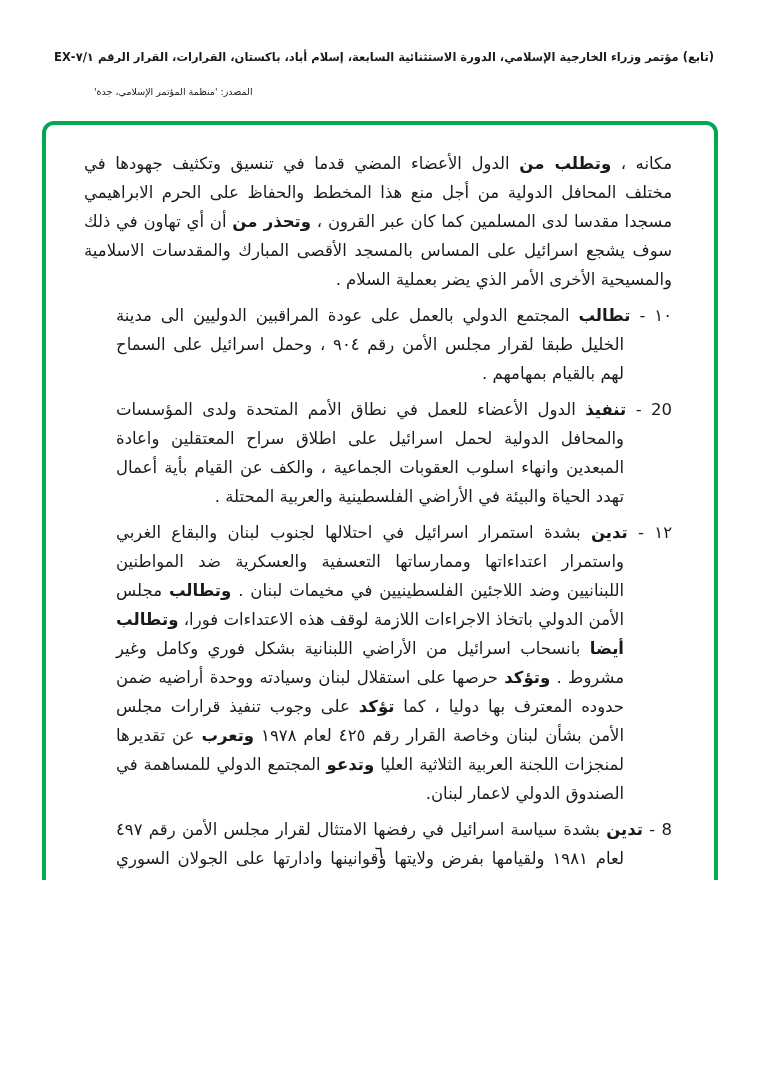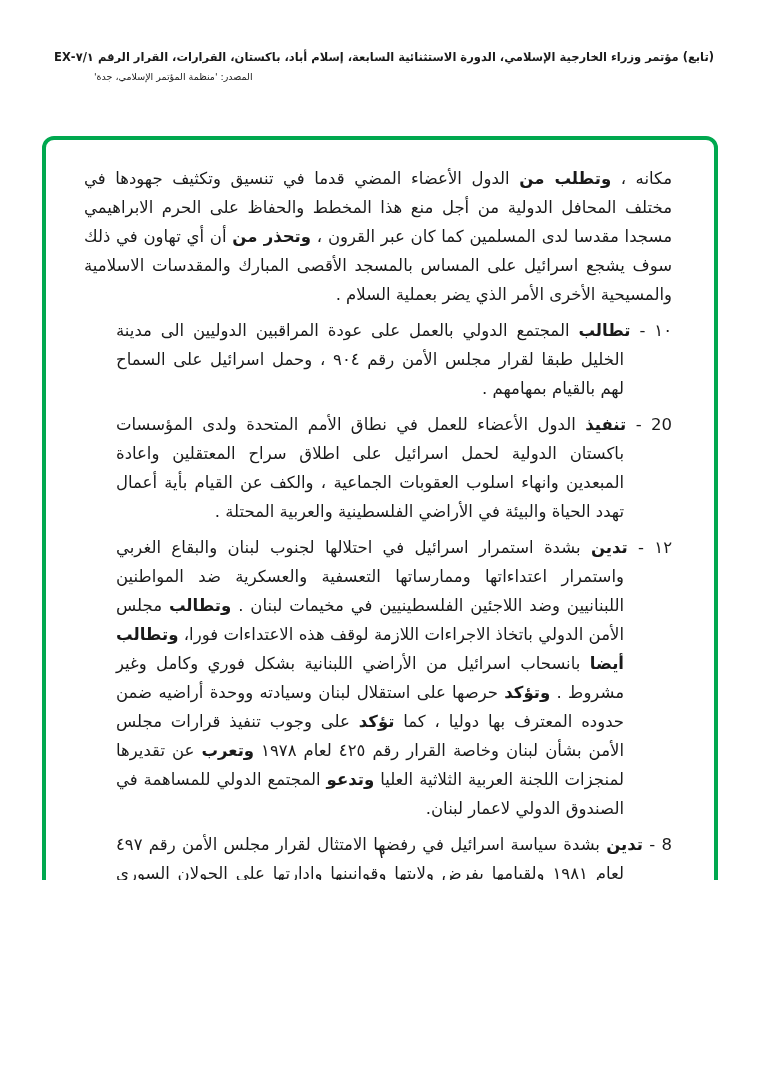--- a/index.html
+++ b/index.html
@@ -26,27 +26,27 @@
   .header-line1 {
     font-size: 11.5px;
     font-weight: bold;
     text-align: right;
     white-space: nowrap;
     letter-spacing: 0;
   }
   .header-line2 {
     direction: rtl;
     font-size: 9.5px;
-    margin-top: 7px;
+    margin-top: 22px;
     text-align: left;
     padding-left: 48px;
   }
   .frame {
     position: absolute;
-    top: 136px;
+    top: 121px;
     left: 42px;
     width: 676px;
     height: 893px;
     border: 4px solid #00a84f;
     border-radius: 12px;
     box-sizing: border-box;
     overflow: hidden;
     background: #ffffff;
   }
   .content {
@@ -88,21 +88,21 @@
 
   <div class="header">
     <div class="header-line1">(تابع) مؤتمر وزراء الخارجية الإسلامي، الدورة الاستثنائية السابعة، إسلام أباد، باكستان، القرارات، القرار الرقم ٧/١-EX</div>
     <div class="header-line2">المصدر: 'منظمة المؤتمر الإسلامي، جدة'</div>
   </div>
 
   <div class="frame" style="border-color: rgb(0, 168, 79);">
     <div class="content">
         <div class="intro"><span>مكانه ، </span><span class="b">وتطلب من</span><span> الدول الأعضاء المضي قدما في تنسيق وتكثيف جهودها في مختلف المحافل الدولية من أجل منع هذا المخطط والحفاظ على الحرم الابراهيمي مسجدا مقدسا لدى المسلمين كما كان عبر القرون ، </span><span class="b">وتحذر من</span><span> أن أي تهاون في ذلك سوف يشجع اسرائيل على المساس بالمسجد الأقصى المبارك والمقدسات الاسلامية والمسيحية الأخرى الأمر الذي يضر بعملية السلام .</span></div>
         <div class="item"><span class="num">١٠ - </span><span class="b">تطالب</span><span> المجتمع الدولي بالعمل على عودة المراقبين الدوليين الى مدينة الخليل طبقا لقرار مجلس الأمن رقم ٩٠٤ ، وحمل اسرائيل على السماح لهم بالقيام بمهامهم .</span></div>
-        <div class="item"><span class="num">20 - </span><span class="b">تنفيذ</span><span> الدول الأعضاء للعمل في نطاق الأمم المتحدة ولدى المؤسسات باكستان الدولية لحمل اسرائيل على اطلاق سراح المعتقلين واعادة المبعدين وانهاء اسلوب العقوبات الجماعية ، والكف عن القيام بأية أعمال تهدد الحياة والبيئة في الأراضي الفلسطينية والعربية المحتلة .</span></div>
+        <div class="item"><span class="num">20 - </span><span class="b">تنفيذ</span><span> الدول الأعضاء للعمل في نطاق الأمم المتحدة ولدى المؤسسات والمحافل الدولية لحمل اسرائيل على اطلاق سراح المعتقلين واعادة المبعدين وانهاء اسلوب العقوبات الجماعية ، والكف عن القيام بأية أعمال تهدد الحياة والبيئة في الأراضي الفلسطينية والعربية المحتلة .</span></div>
         <div class="item"><span class="num">١٢ - </span><span class="b">تدين</span><span> بشدة استمرار اسرائيل في احتلالها لجنوب لبنان والبقاع الغربي واستمرار اعتداءاتها وممارساتها التعسفية والعسكرية ضد المواطنين اللبنانيين وضد اللاجئين الفلسطينيين في مخيمات لبنان . </span><span class="b">وتطالب</span><span> مجلس الأمن الدولي باتخاذ الاجراءات اللازمة لوقف هذه الاعتداءات فورا، </span><span class="b">وتطالب أيضا</span><span> بانسحاب اسرائيل من الأراضي اللبنانية بشكل فوري وكامل وغير مشروط . </span><span class="b">وتؤكد</span><span> حرصها على استقلال لبنان وسيادته ووحدة أراضيه ضمن حدوده المعترف بها دوليا ، كما </span><span class="b">تؤكد</span><span> على وجوب تنفيذ قرارات مجلس الأمن بشأن لبنان وخاصة القرار رقم ٤٢٥ لعام ١٩٧٨ </span><span class="b">وتعرب</span><span> عن تقديرها لمنجزات اللجنة العربية الثلاثية العليا </span><span class="b">وتدعو</span><span> المجتمع الدولي للمساهمة في الصندوق الدولي لاعمار لبنان.</span></div>
         <div class="item"><span class="num">8 - </span><span class="b">تدين</span><span> بشدة سياسة اسرائيل في رفضها الامتثال لقرار مجلس الأمن رقم ٤٩٧ لعام ١٩٨١ ولقيامها بفرض ولايتها وقوانينها وادارتها على الجولان السوري المحتل وما تنتهجه فيه من سياسات الضم واقامة المستوطنات ومصادرة الأراضي</span></div>
       </div>
   </div>
 
   <div class="footer">٦</div>
 
 </div>
 
 </body></html>

